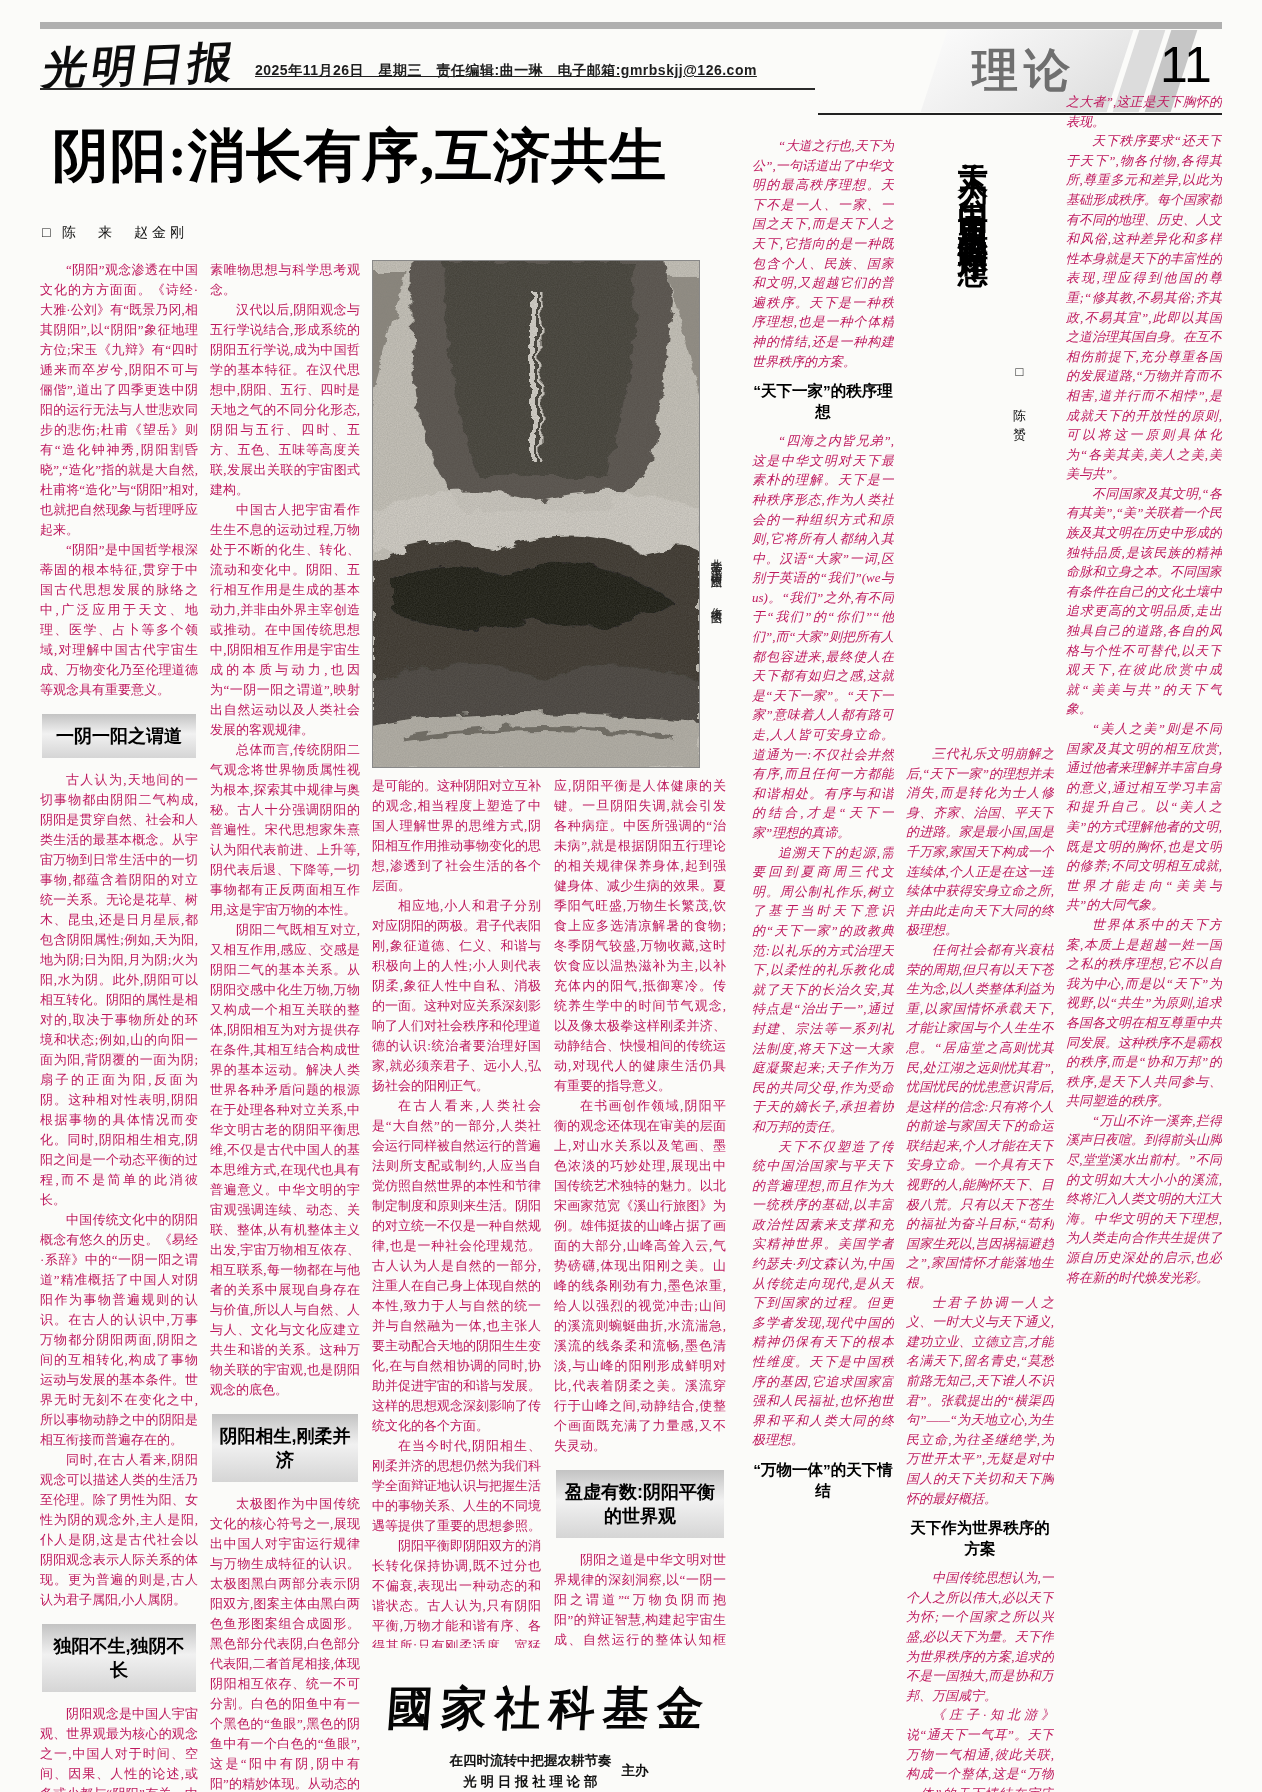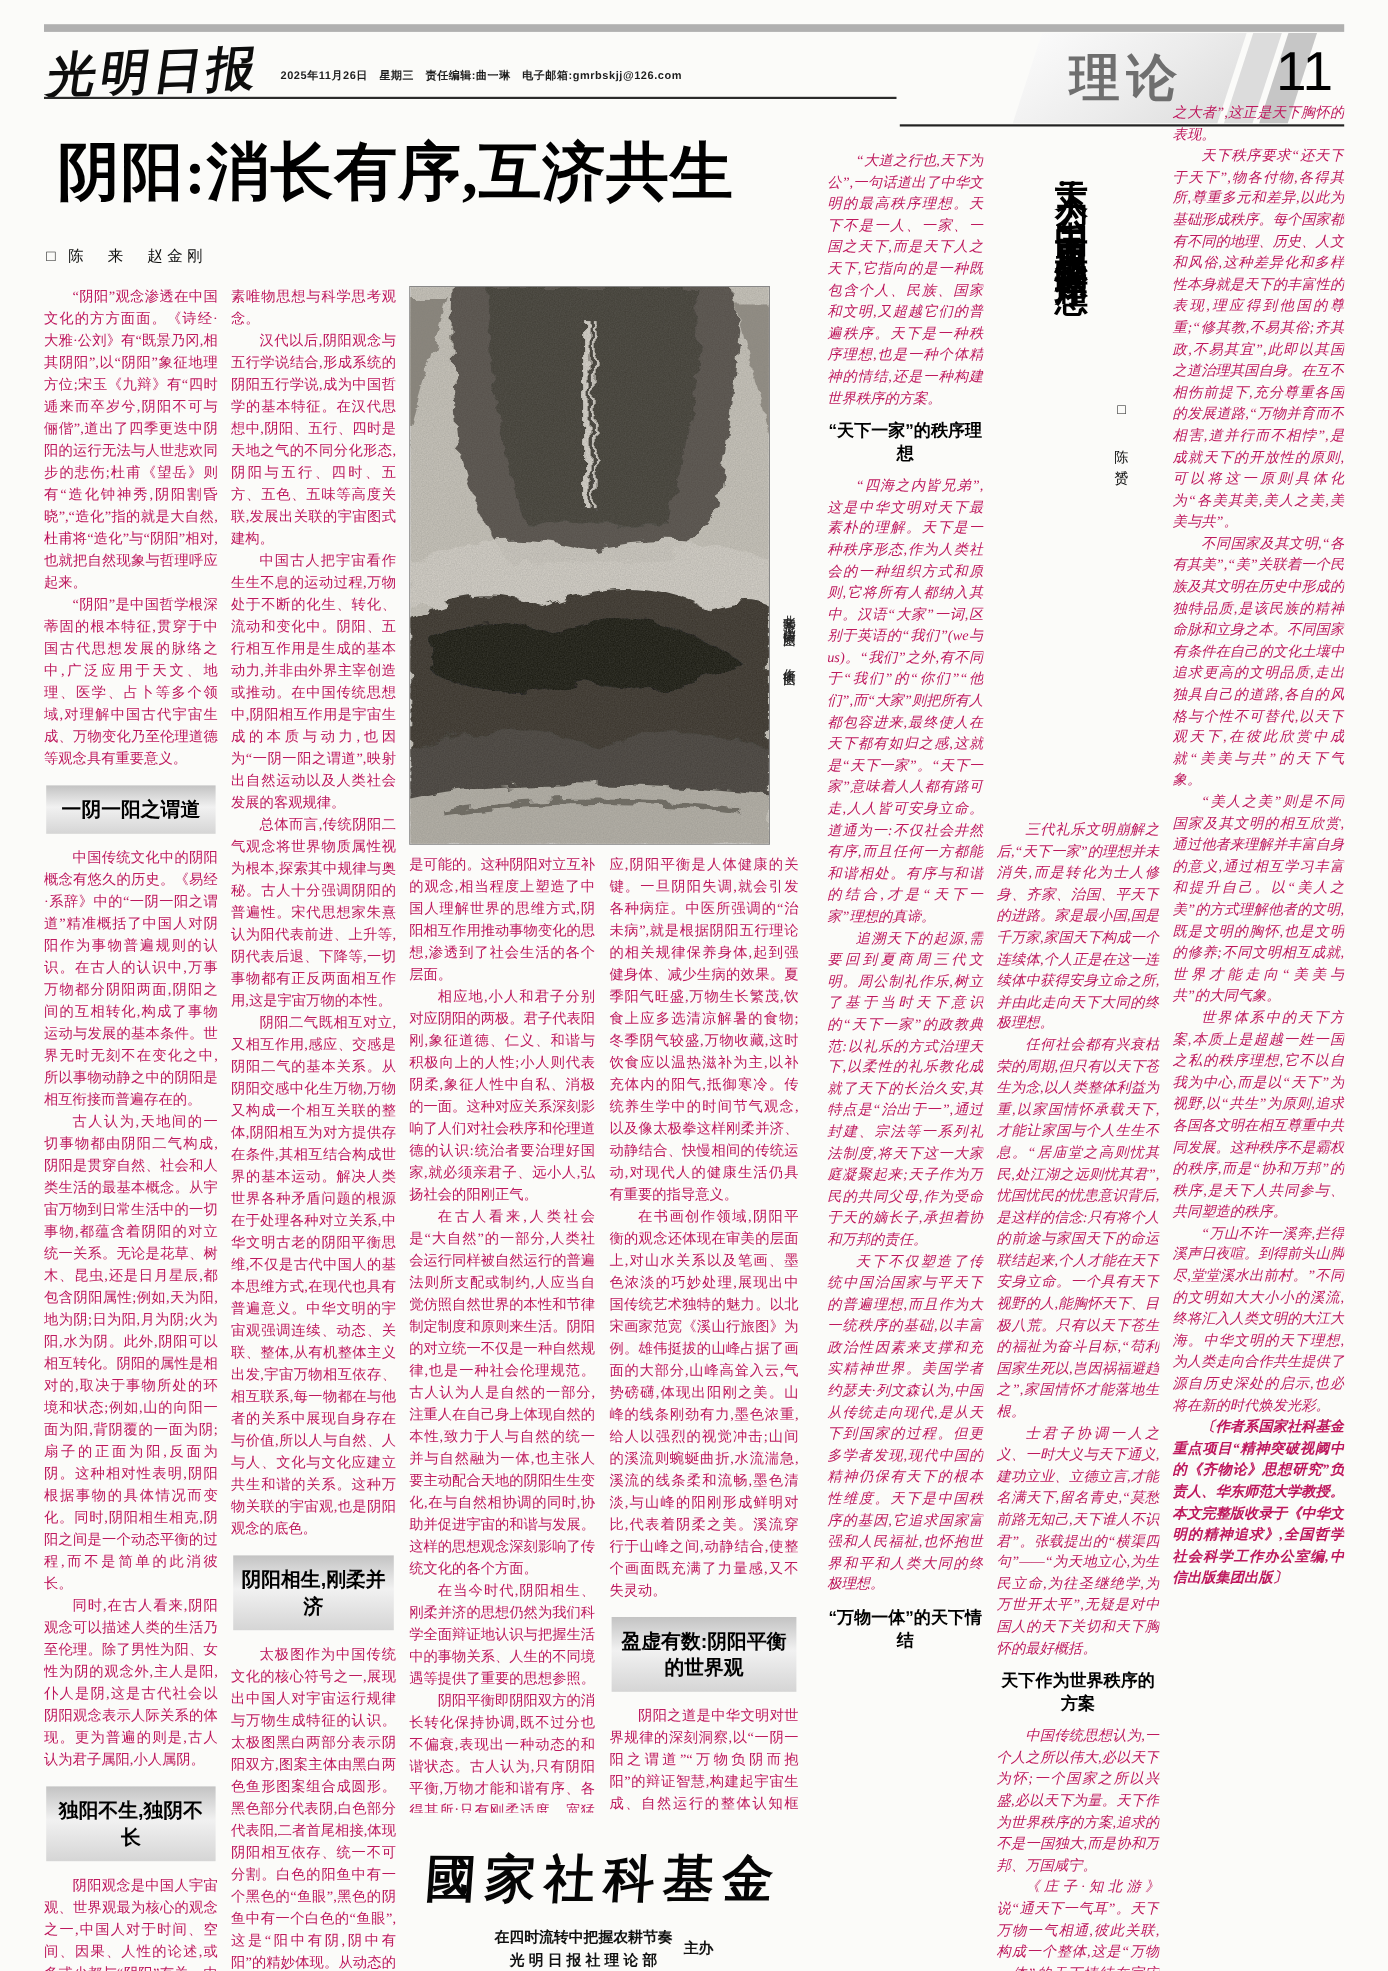--- a/index.html
+++ b/index.html
@@ -2,22 +2,22 @@
 <html><head>
 <meta charset="utf-8">
 <style>
   html,body{margin:0;padding:0;background:#e8e8e6;}
   #page{position:relative;width:1262px;height:1792px;background:#fbfbf9;overflow:hidden;
         font-family:"Liberation Serif",serif;color:#1a1a1a;}
   
   #topbar{position:absolute;left:40px;top:22px;width:1182px;height:7px;background:#b0b0b0;}
   #mast-logo{position:absolute;left:44px;top:36px;font-size:44px;font-weight:900;
              transform:skewX(-10deg) rotate(-2deg);letter-spacing:4px;color:#0d0d0d;}
-  #dateline{position:absolute;left:255px;top:62px;font-size:10px;font-weight:bold;
-            font-family:"Liberation Sans",sans-serif;color:#1d1d1d;letter-spacing:.5px;}
+  #dateline{position:absolute;left:255px;top:62px;font-size:14px;font-weight:bold;
+            font-family:"Liberation Sans",sans-serif;color:#1d1d1d;letter-spacing:.5px;text-decoration:underline;}
   #mast-rule{position:absolute;left:40px;top:88px;width:775px;height:2px;background:#2b2b2b;}
   
   #banner{position:absolute;left:900px;top:28px;width:322px;height:86px;}
   .bshape{position:absolute;top:2px;height:82px;transform:skewX(-18deg);}
   #bmain{left:34px;width:186px;background:linear-gradient(135deg,#fafafa 0%,#ececec 55%,#dedede 100%);}
   #bs1{left:226px;width:26px;background:#dcdcdc;}
   #bs2{left:258px;width:26px;background:#c6c6c6;}
   #section-name{position:absolute;left:72px;top:12px;font-size:46px;font-weight:900;color:#6f6f6f;letter-spacing:6px;}
   #page-num{position:absolute;left:260px;top:8px;font-size:50px;color:#000;font-family:"Liberation Sans",sans-serif;}
   #banner-rule{position:absolute;left:818px;top:113px;width:404px;height:2px;background:#222;}
@@ -85,22 +85,22 @@
   <div id="banner-rule"></div>
 
   <div id="a1-headline">阴阳:消长有序,互济共生</div>
   <div id="a1-byline">□ 陈　来　赵金刚</div>
 
   <div id="a1-cols">
     <div id="a1c1" class="ncol">
         <p class="para">“阴阳”观念渗透在中国文化的方方面面。《诗经·大雅·公刘》有“既景乃冈,相其阴阳”,以“阴阳”象征地理方位;宋玉《九辩》有“四时逓来而卒岁兮,阴阳不可与俪偕”,道出了四季更迭中阴阳的运行无法与人世悲欢同步的悲伤;杜甫《望岳》则有“造化钟神秀,阴阳割昏晓”,“造化”指的就是大自然,杜甫将“造化”与“阴阳”相对,也就把自然现象与哲理呼应起来。</p>
         <p class="para">“阴阳”是中国哲学根深蒂固的根本特征,贯穿于中国古代思想发展的脉络之中,广泛应用于天文、地理、医学、占卜等多个领域,对理解中国古代宇宙生成、万物变化乃至伦理道德等观念具有重要意义。</p>
         <div class="boxhead">一阴一阳之谓道</div>
+        <p class="para">古人认为,天地间的一切事物都由阴阳二气构成,阴阳是贯穿自然、社会和人类生活的最基本概念。从宇宙万物到日常生活中的一切事物,都蕴含着阴阳的对立统一关系。无论是花草、树木、昆虫,还是日月星辰,都包含阴阳属性;例如,天为阳,地为阴;日为阳,月为阴;火为阳,水为阴。此外,阴阳可以相互转化。阴阳的属性是相对的,取决于事物所处的环境和状态;例如,山的向阳一面为阳,背阴覆的一面为阴;扇子的正面为阳,反面为阴。这种相对性表明,阴阳根据事物的具体情况而变化。同时,阴阳相生相克,阴阳之间是一个动态平衡的过程,而不是简单的此消彼长。</p>
         <p class="para">中国传统文化中的阴阳概念有悠久的历史。《易经·系辞》中的“一阴一阳之谓道”精准概括了中国人对阴阳作为事物普遍规则的认识。在古人的认识中,万事万物都分阴阳两面,阴阳之间的互相转化,构成了事物运动与发展的基本条件。世界无时无刻不在变化之中,所以事物动静之中的阴阳是相互衔接而普遍存在的。</p>
-        <p class="para">古人认为,天地间的一切事物都由阴阳二气构成,阴阳是贯穿自然、社会和人类生活的最基本概念。从宇宙万物到日常生活中的一切事物,都蕴含着阴阳的对立统一关系。无论是花草、树木、昆虫,还是日月星辰,都包含阴阳属性;例如,天为阳,地为阴;日为阳,月为阴;火为阳,水为阴。此外,阴阳可以相互转化。阴阳的属性是相对的,取决于事物所处的环境和状态;例如,山的向阳一面为阳,背阴覆的一面为阴;扇子的正面为阳,反面为阴。这种相对性表明,阴阳根据事物的具体情况而变化。同时,阴阳相生相克,阴阳之间是一个动态平衡的过程,而不是简单的此消彼长。</p>
         <p class="para">同时,在古人看来,阴阳观念可以描述人类的生活乃至伦理。除了男性为阳、女性为阴的观念外,主人是阳,仆人是阴,这是古代社会以阴阳观念表示人际关系的体现。更为普遍的则是,古人认为君子属阳,小人属阴。</p>
         <div class="boxhead">独阳不生,独阴不长</div>
         <p class="para">阴阳观念是中国人宇宙观、世界观最为核心的观念之一,中国人对于时间、空间、因果、人性的论述,或多或少都与“阴阳”有关。中国古代“阴阳”的概念来自对自然界事物运行与发展的观察与归纳。在传统思想中,阴阳是“气”的两种不同属性。这里的“气”是指最微细且流动的存在物,源于古人对于烟气、蒸气、雾气、云气等具体气的现象的观察,后来扩展为对天文、四时变化的解释,“气”被视为构成万物连续性的载体,这与中华文明的连续性特点相关。</p>
       </div>
     <div id="a1c2" class="ncol">
         <p class="para cont">素唯物思想与科学思考观念。</p>
         <p class="para">汉代以后,阴阳观念与五行学说结合,形成系统的阴阳五行学说,成为中国哲学的基本特征。在汉代思想中,阴阳、五行、四时是天地之气的不同分化形态,阴阳与五行、四时、五方、五色、五味等高度关联,发展出关联的宇宙图式建构。</p>
         <p class="para">中国古人把宇宙看作生生不息的运动过程,万物处于不断的化生、转化、流动和变化中。阴阳、五行相互作用是生成的基本动力,并非由外界主宰创造或推动。在中国传统思想中,阴阳相互作用是宇宙生成的本质与动力,也因为“一阴一阳之谓道”,映射出自然运动以及人类社会发展的客观规律。</p>
         <p class="para">总体而言,传统阴阳二气观念将世界物质属性视为根本,探索其中规律与奥秘。古人十分强调阴阳的普遍性。宋代思想家朱熹认为阳代表前进、上升等,阴代表后退、下降等,一切事物都有正反两面相互作用,这是宇宙万物的本性。</p>
         <p class="para">阴阳二气既相互对立,又相互作用,感应、交感是阴阳二气的基本关系。从阴阳交感中化生万物,万物又构成一个相互关联的整体,阴阳相互为对方提供存在条件,其相互结合构成世界的基本运动。解决人类世界各种矛盾问题的根源在于处理各种对立关系,中华文明古老的阴阳平衡思维,不仅是古代中国人的基本思维方式,在现代也具有普遍意义。中华文明的宇宙观强调连续、动态、关联、整体,从有机整体主义出发,宇宙万物相互依存、相互联系,每一物都在与他者的关系中展现自身存在与价值,所以人与自然、人与人、文化与文化应建立共生和谐的关系。这种万物关联的宇宙观,也是阴阳观念的底色。</p>
@@ -194,17 +194,16 @@
           <p class="para">《庄子·知北游》说“通天下一气耳”。天下万物一气相通,彼此关联,构成一个整体,这是“万物一体”的天下情结在宇宙论上的根据。</p>
         </div>
     </div>
     <div id="a2cR" class="ncol">
         <p class="para cont">之大者”,这正是天下胸怀的表现。</p>
         <p class="para">天下秩序要求“还天下于天下”,物各付物,各得其所,尊重多元和差异,以此为基础形成秩序。每个国家都有不同的地理、历史、人文和风俗,这种差异化和多样性本身就是天下的丰富性的表现,理应得到他国的尊重;“修其教,不易其俗;齐其政,不易其宜”,此即以其国之道治理其国自身。在互不相伤前提下,充分尊重各国的发展道路,“万物并育而不相害,道并行而不相悖”,是成就天下的开放性的原则,可以将这一原则具体化为“各美其美,美人之美,美美与共”。</p>
         <p class="para">不同国家及其文明,“各有其美”,“美”关联着一个民族及其文明在历史中形成的独特品质,是该民族的精神命脉和立身之本。不同国家有条件在自己的文化土壤中追求更高的文明品质,走出独具自己的道路,各自的风格与个性不可替代,以天下观天下,在彼此欣赏中成就“美美与共”的天下气象。</p>
         <p class="para">“美人之美”则是不同国家及其文明的相互欣赏,通过他者来理解并丰富自身的意义,通过相互学习丰富和提升自己。以“美人之美”的方式理解他者的文明,既是文明的胸怀,也是文明的修养;不同文明相互成就,世界才能走向“美美与共”的大同气象。</p>
         <p class="para">世界体系中的天下方案,本质上是超越一姓一国之私的秩序理想,它不以自我为中心,而是以“天下”为视野,以“共生”为原则,追求各国各文明在相互尊重中共同发展。这种秩序不是霸权的秩序,而是“协和万邦”的秩序,是天下人共同参与、共同塑造的秩序。</p>
         <p class="para">“万山不许一溪奔,拦得溪声日夜喧。到得前头山脚尽,堂堂溪水出前村。”不同的文明如大大小小的溪流,终将汇入人类文明的大江大海。中华文明的天下理想,为人类走向合作共生提供了源自历史深处的启示,也必将在新的时代焕发光彩。</p>
-        <p class="para note">〔作者系国家社科基金重点项目“精神突破视阈中的《齐物论》思想研究”负责人、华东师范大学教授。本文完整版收录于《中华文明的精神追求》,全国哲学社会科学工作办公室编,中信出版集团出版〕</p>
       </div>
   </div>
 
 </div>
 
 </body></html>

